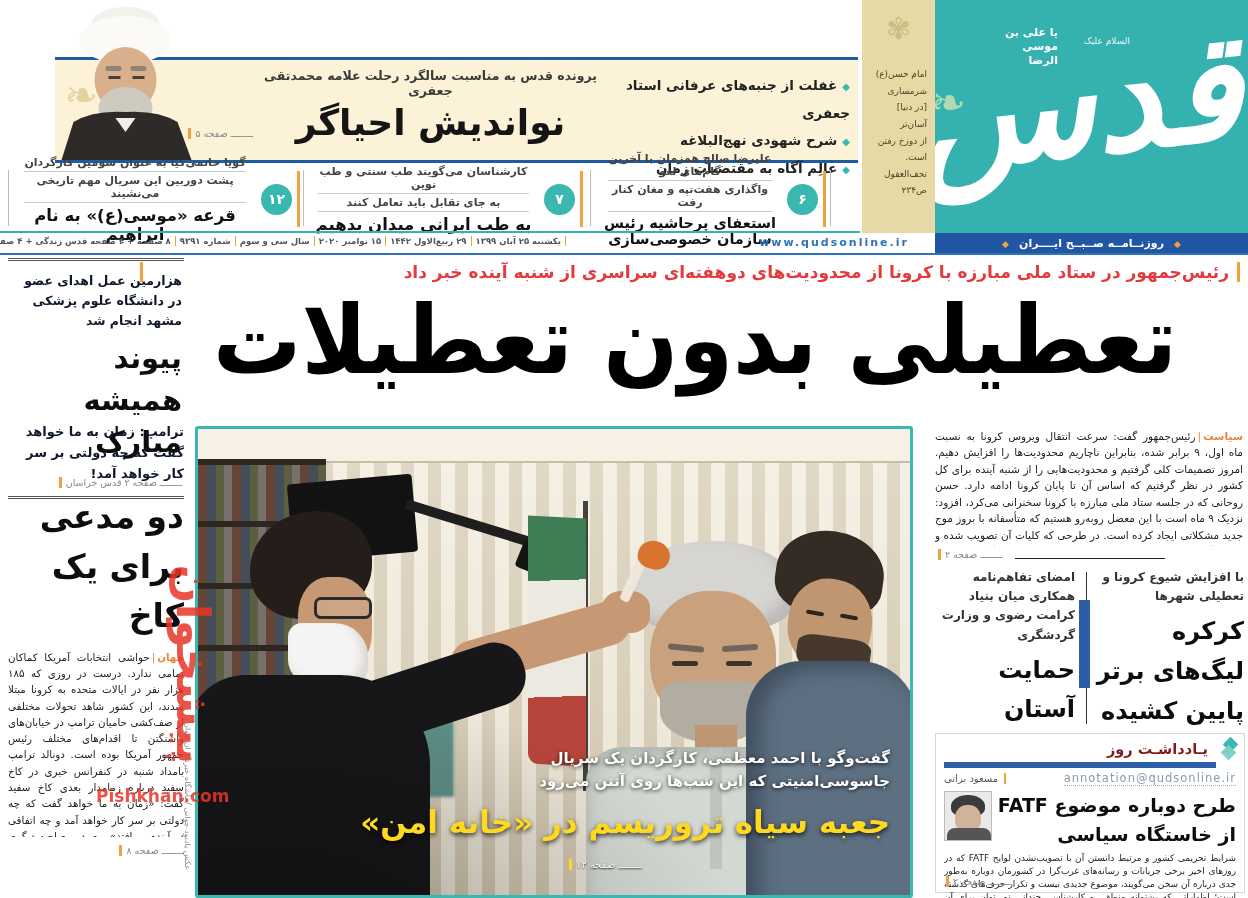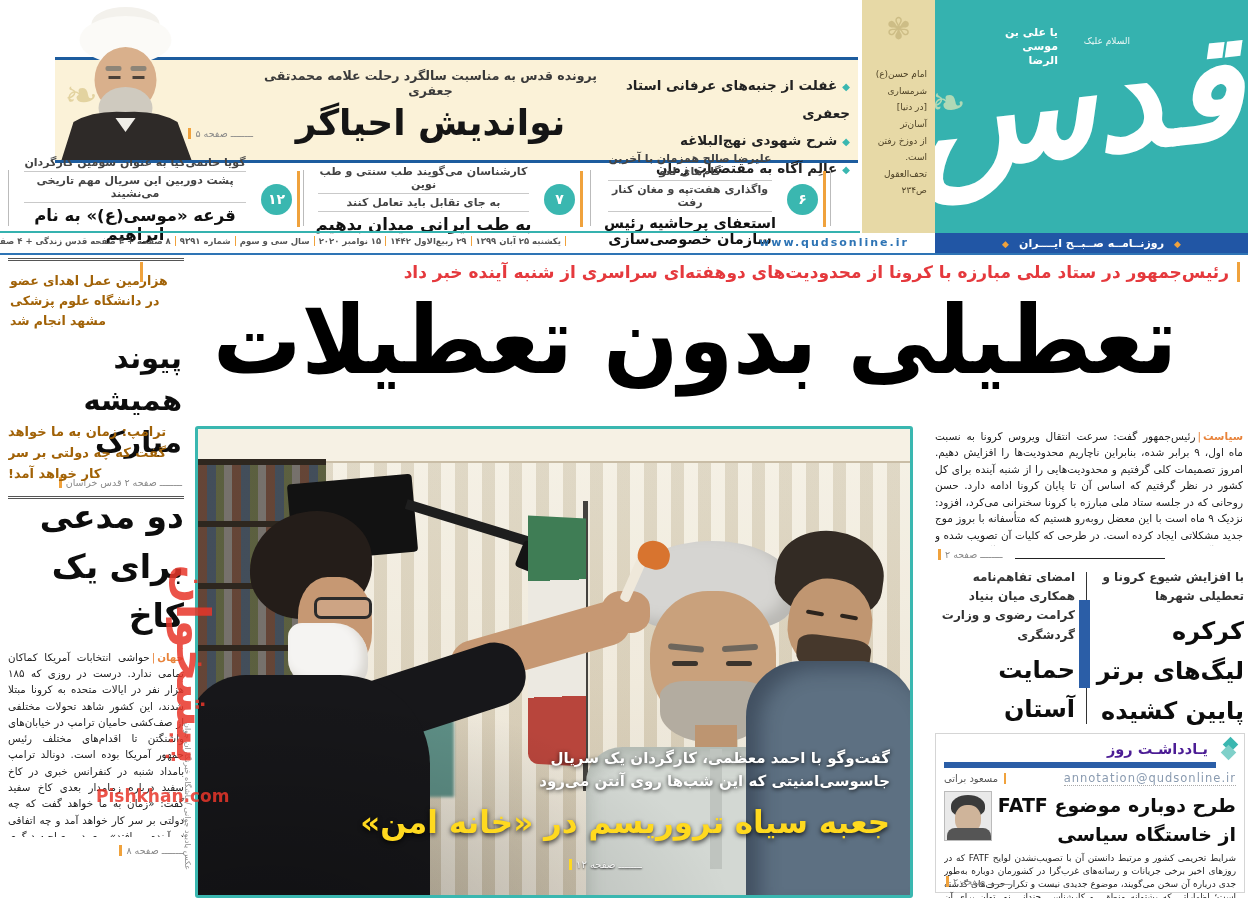--- a/index.html
+++ b/index.html
@@ -62,21 +62,21 @@
   
   .lead-kicker { right:8px; top:262px; width:1100px; text-align:right; color:#e5393d; font-size:17px; font-weight:bold;
                  border-right:3px solid #f0a23c; border-left:3px solid #f0a23c; padding:0 8px; left:auto;
                  display:inline-block; }
   .lead-headline { left:150px; top:286px; width:1090px; text-align:center; font-size:88px; font-weight:900;
                    color:#000; line-height:1.25; transform:scaleY(1.08); }
 
   
   .sb { left:8px; width:176px; }
   .dbl { border-top:1px solid #555; height:3px; border-bottom:1px solid #555; }
-  .sb-kicker { font-size:12.5px; font-weight:bold; color:#a16207; line-height:1.6; text-align:left; }
+  .sb-kicker { font-size:12.5px; font-weight:bold; color:#0f172a; line-height:1.6; text-align:right; }
   .sb-title1 { font-size:29px; font-weight:800; color:#0d0d0d; line-height:1.45; margin-top:6px; }
   .sb-title2 { font-size:33px; font-weight:800; color:#0d0d0d; line-height:1.5; margin-top:8px; }
   .sb-body { font-size:10.3px; color:#222; line-height:1.58; text-align:justify; margin-top:8px; }
   .tag { color:#e8833a; font-weight:bold; }
   .tag::after { content:"|"; color:#e8833a; font-weight:normal; padding:0 2px; }
 
   
   .photo { left:195px; top:426px; width:718px; height:472px; border:3px solid #3ab7b0; border-radius:3px;
            background:#4d7c0f; overflow:hidden; }
   .scene { position:absolute; inset:0; direction:ltr; }
@@ -104,21 +104,21 @@
   .mini .t { font-size:24px; font-weight:800; color:#0d0d0d; line-height:1.65; margin-top:6px; }
   .mini .pref { display:inline-block; margin-top:8px; }
   .mini-div1 { left:1086px; top:572px; width:1px; height:152px; background:#333; }
   .mini-div2 { left:1079px; top:600px; width:11px; height:88px; background:#2b5ea7; }
 
   .note { left:935px; top:733px; width:310px; height:160px; border:1px solid #d5d5d5; background:#fff; padding:5px 8px; }
   .note-head { display:flex; align-items:center; justify-content:flex-start; gap:8px; }
   .note-logo { position:relative; width:20px; height:20px; flex:none; }
   .note-logo i { position:absolute; width:11px; height:11px; background:#3ab7b0; transform:rotate(45deg); }
   .note-logo i.b { left:7px; top:8px; background:#7fd0c9; }
-  .note-title-hd { font-size:14.5px; font-weight:800; color:#4c1d95; }
+  .note-title-hd { font-size:14.5px; font-weight:800; color:#7f1d1d; }
   .note-blue { height:6px; background:#2b5ea7; margin:3px 20px 0 0; }
   .note-meta { display:flex; align-items:center; margin-top:3px; }
   .note-author { font-size:10px; color:#555; order:2; margin-right:auto; border-right:2px solid #f0a23c; padding-right:6px; }
   .note-email { font-size:11.5px; color:#8a9bb0; letter-spacing:1px; direction:ltr; order:1;
                 border-bottom:1px dotted #aaa; }
   .note-row { display:flex; gap:4px; margin-top:5px; }
   .note-photo { width:48px; height:50px; background:#e9e9e9; border:1px solid #bbb; position:relative; overflow:hidden; flex:none; order:2; }
   .note-photo .h { position:absolute; left:6px; top:3px; width:34px; height:22px; background:#3a3a3a; border-radius:50% 50% 40% 40%; }
   .note-photo .f { position:absolute; left:10px; top:13px; width:26px; height:28px; background:#cfb49a; border-radius:45%; }
   .note-photo .s { position:absolute; left:2px; top:36px; width:44px; height:16px; background:#555; border-radius:8px 8px 0 0; }

